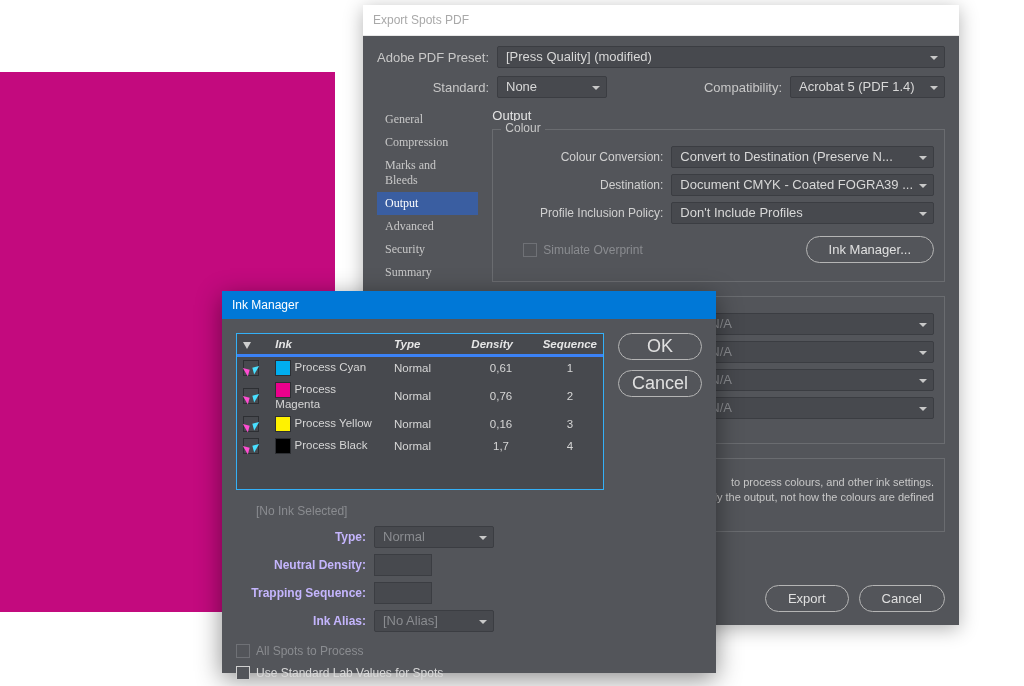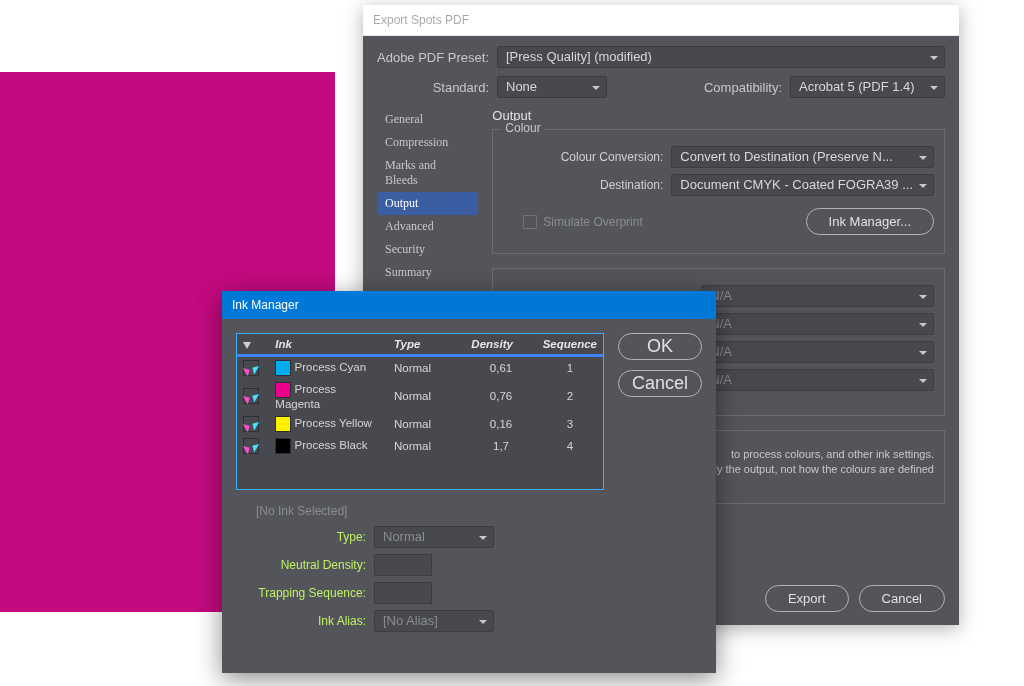--- a/index.html
+++ b/index.html
@@ -211,21 +211,21 @@
     background: transparent;
     border-radius: 14px;
     width: 84px;
     height: 27px;
     font-size: 18px;
     cursor: pointer;
   }
   .ink-fields {
     margin-top: 14px;
   }
-  .ink-fields .fldlabel { width: 130px; color: #bef264; }
+  .ink-fields .fldlabel { width: 130px; color: #c4b5fd; font-weight: bold; }
   .field-box {
     background: #47494e;
     border: 1px solid #3b3d42;
     height: 20px;
     width: 56px;
   }
   .ink-options { margin-top: 12px; font-size: 12px; }
   .ink-options .opt { display: flex; align-items: center; margin-bottom: 8px; color: #8a8c90; }
   .ink-options .opt.enabled { color: #d8d8d8; }
   .hdr-icon {
@@ -275,20 +275,24 @@
 
         <div class="group">
           <div class="group-legend">Colour</div>
           <div class="fldrow">
             <div class="fldlabel">Colour Conversion:</div>
             <div class="select" style="flex:1">Convert to Destination (Preserve N...</div>
           </div>
           <div class="fldrow">
             <div class="fldlabel">Destination:</div>
             <div class="select" style="flex:1">Document CMYK - Coated FOGRA39 ...</div>
+          </div>
+          <div class="fldrow">
+            <div class="fldlabel">Profile Inclusion Policy:</div>
+            <div class="select" style="flex:1">Don't Include Profiles</div>
           </div>
           <div class="fldrow" style="margin-top:12px;align-items:center">
             <div style="width:20px"></div>
             <span class="check"></span>
             <span style="color:#8a8c90;font-size:12px">Simulate Overprint</span>
             <div style="flex:1"></div>
             <button class="pill-btn">Ink Manager...</button>
           </div>
         </div>
 
@@ -393,14 +397,24 @@
       <div class="fldrow">
         <div class="fldlabel">Trapping Sequence:</div>
         <div class="field-box"></div>
       </div>
       <div class="fldrow">
         <div class="fldlabel">Ink Alias:</div>
         <div class="select" style="width:120px;color:#8a8c90">[No Alias]</div>
       </div>
     </div>
 
+    <div class="ink-options">
+      <div class="opt">
+        <span class="check"></span>
+        <span>All Spots to Process</span>
+      </div>
+      <div class="opt enabled">
+        <span class="check" style="border-color:#d0d0d0"></span>
+        <span>Use Standard Lab Values for Spots</span>
+      </div>
+    </div>
   </div>
 </div>
 
 </body></html>

